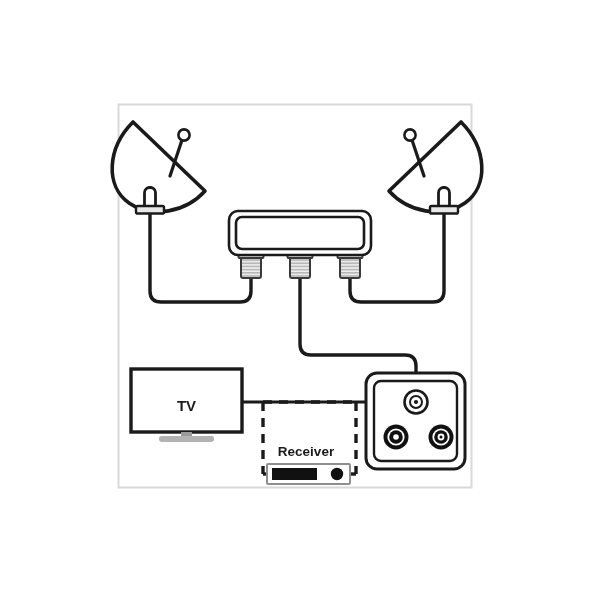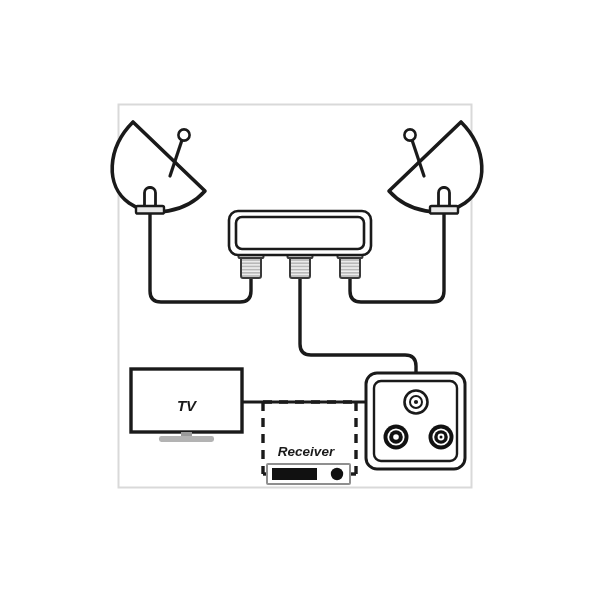--- a/index.html
+++ b/index.html
@@ -11,21 +11,20 @@
     width: 600px;
     height: 600px;
     font-family: "Liberation Sans", sans-serif;
     overflow: hidden;
   }
   #canvas {
     position: relative;
     width: 600px;
     height: 444px;
     background: #ec4899;
-    font-style: italic;
   }
   #diagram-svg {
     display: block;
     width: 600px;
     height: 600px;
   }
   .label-text {
     font-family: "Liberation Sans", sans-serif;
     font-weight: bold;
     fill: #1a1a1a;

